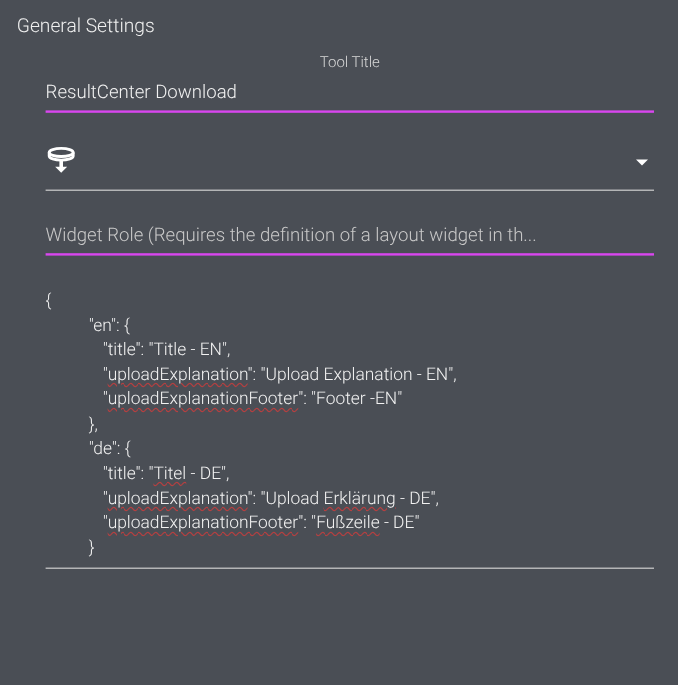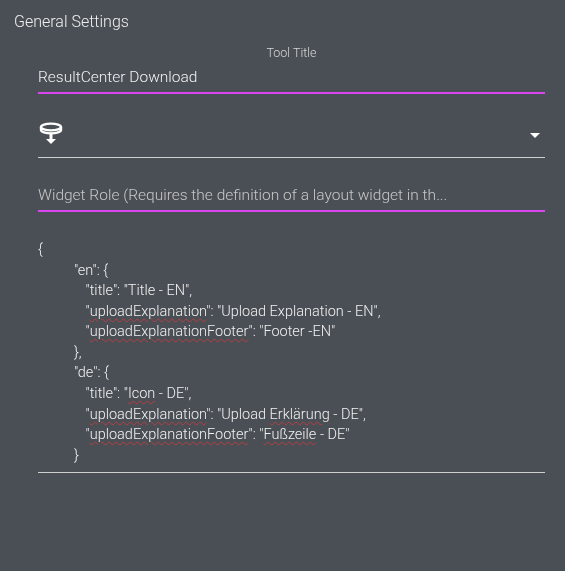--- a/index.html
+++ b/index.html
@@ -123,21 +123,21 @@
     <div class="field" style="margin-bottom:0;">
       <div class="textarea-wrap">
         <div class="json-block input-line" style="border-bottom:1px solid #cfcfcf; padding-bottom:6px;" id="i18n-render">
             <div>{</div>
             <div class="json-indent1">"en": {</div>
             <div class="json-indent2">&nbsp;"title": "Title - EN",</div>
             <div class="json-indent2">&nbsp;"<span class="spellwavy">uploadExplanation</span>": "Upload Explanation - EN",</div>
             <div class="json-indent2">&nbsp;"<span class="spellwavy">uploadExplanationFooter</span>": "Footer -EN"</div>
             <div class="json-indent1">},</div>
             <div class="json-indent1">"de": {</div>
-            <div class="json-indent2">&nbsp;"title": "<span class="spellwavy">Icon</span> - DE",</div>
+            <div class="json-indent2">&nbsp;"title": "<span class="spellwavy">Titel</span> - DE",</div>
             <div class="json-indent2">&nbsp;"<span class="spellwavy">uploadExplanation</span>": "Upload <span class="spellwavy">Erklärung</span> - DE",</div>
             <div class="json-indent2">&nbsp;"<span class="spellwavy">uploadExplanationFooter</span>": "<span class="spellwavy">Fußzeile</span> - DE"</div>
             <div class="json-indent1">}</div>
           </div>
 
       </div>
     </div>
 
   </div>
 </div>

